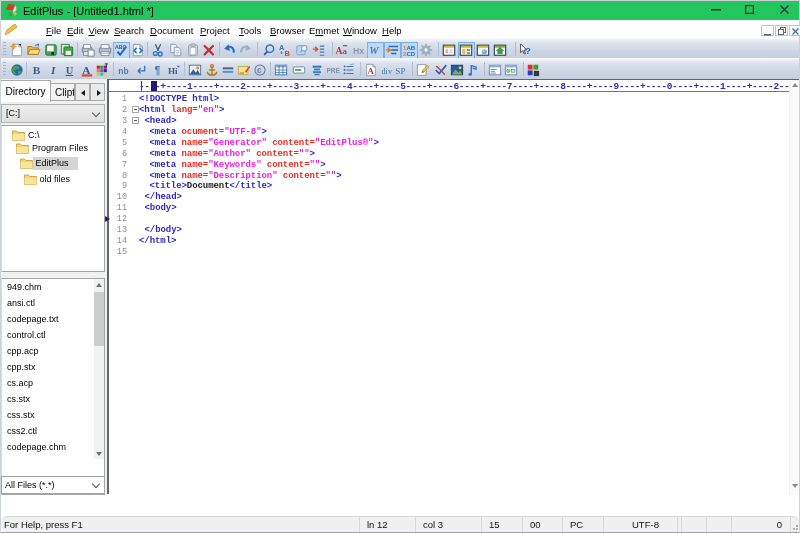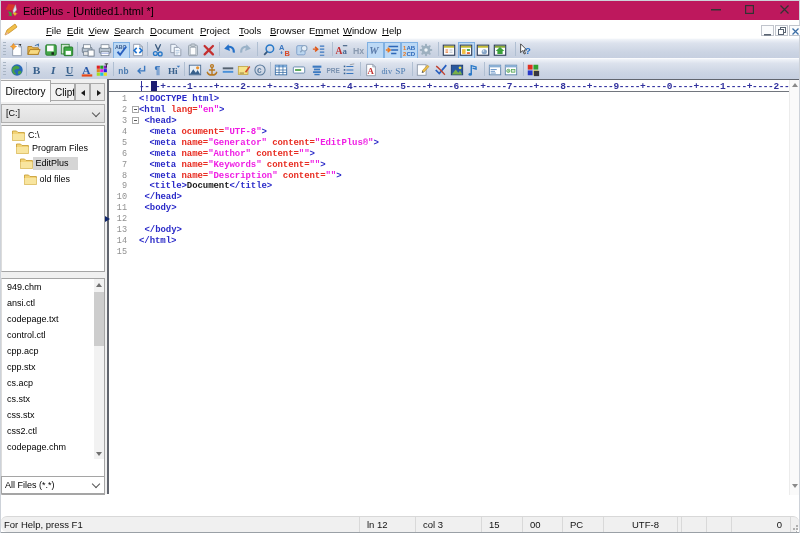--- a/index.html
+++ b/index.html
@@ -3,21 +3,21 @@
 <meta charset="utf-8">
 <style>
 * { margin:0; padding:0; box-sizing:border-box; }
 html,body { width:800px; height:533px; overflow:hidden; background:#fff;
   font-family:"Liberation Sans", sans-serif; }
 #win { position:absolute; left:0; top:0; width:800px; height:533px;
   border:1px solid #cdd2d9; border-bottom:none; background:#fff; }
 .abs { position:absolute; }
 
 
-#titlebar { position:absolute; left:0; top:0; width:798px; height:19px; background:#be185d; }
+#titlebar { position:absolute; left:0; top:0; width:798px; height:19px; background:#22c55e; }
 #title-text { position:absolute; left:22px; top:3.5px; font-size:11px; color:#000; }
 
 #menubar { position:absolute; left:0; top:19px; width:798px; height:18px; background:#fff; }
 .mi { position:absolute; top:4.5px; font-size:9.5px; color:#000;padding-left:24px; }
 .mi u { text-decoration:underline; }
 .mdib { position:absolute; top:5px; width:13px; height:11px; border:1px solid #c0c4cc; background:#fbfcfd;
   font-size:8px; line-height:9px; text-align:center; color:#555; }
 
 
 .tbar { position:absolute; left:0; width:798px; height:20px;

